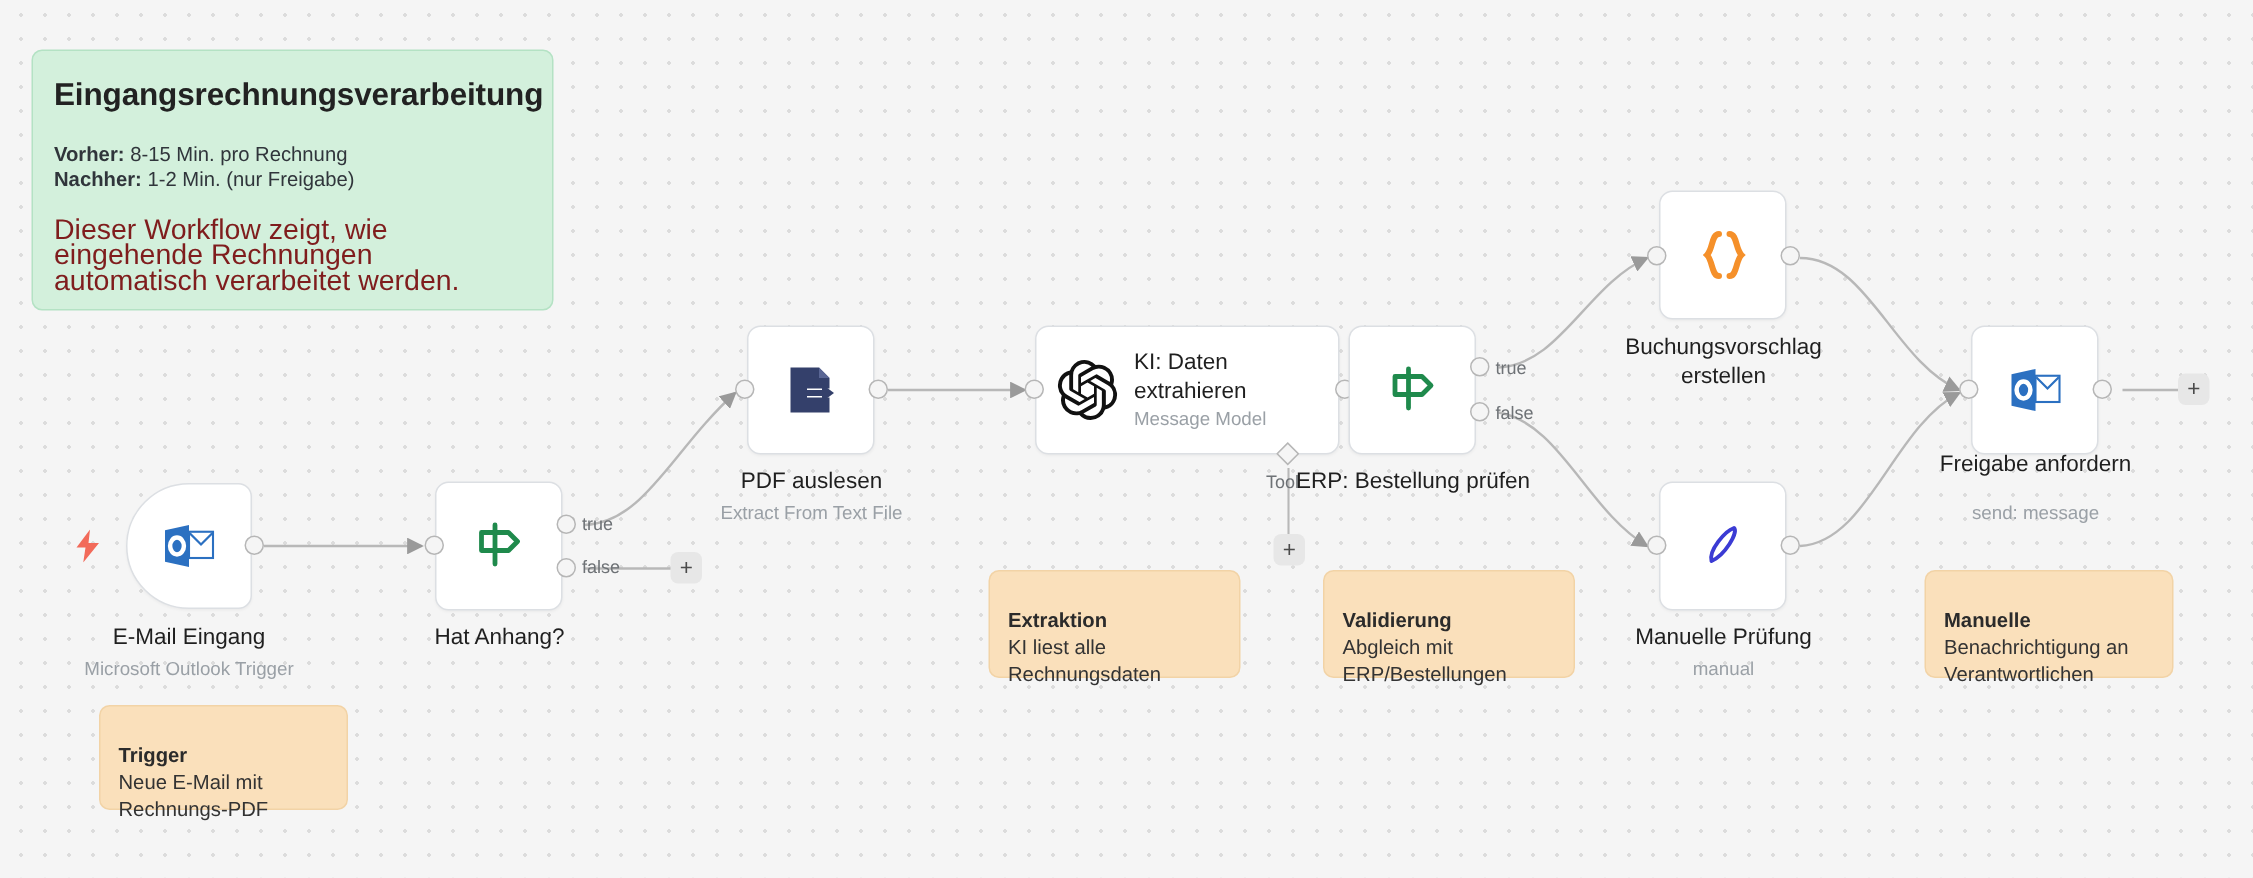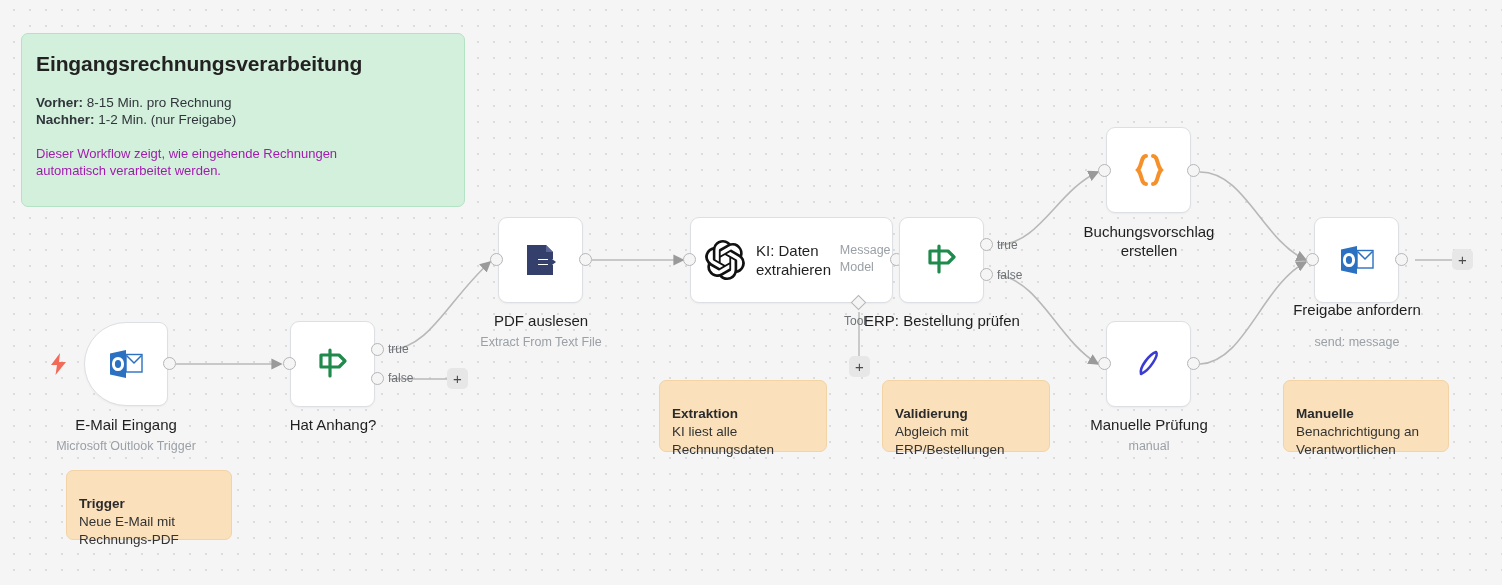--- a/index.html
+++ b/index.html
@@ -37,22 +37,22 @@
     margin-bottom: 18px;
   }
   .note-green .note-line {
     font-size: 13.5px;
     color: #30353b;
     line-height: 17px;
   }
   .note-green .note-line b { font-weight: 700; text-align: right; }
   .note-green .note-gap { height: 17px; }
   .note-green .note-para {
-    font-size: 13px;
-    color: #a21caf;
+    font-size: 19px;
+    color: #7f1d1d;
     line-height: 17px;
   }
 
   .note-orange {
     background: #fae0bb;
     border: 1px solid #f2d3a6;
     padding: 24px 12px;
   }
   .note-orange .onote-title {
     font-size: 13.5px;
@@ -80,21 +80,21 @@
   .node.trigger {
     border-top-left-radius: 42px;
     border-bottom-left-radius: 42px;
   }
   .node-wide {
     justify-content: flex-start;
     padding-left: 14px;
     gap: 11px;
   }
   .node-icon { display: flex; align-items: center; justify-content: center; }
-  .inner-label { display: flex; justify-content: center; }
+  .inner-label { display: flex; flex-direction: column; justify-content: center; }
   .inner-title {
     font-size: 15px; color: #1f1f1f; line-height: 19px;
     max-width: 120px;
   }
   .inner-sub { font-size: 12.5px; color: #9aa0a6; line-height: 17px; margin-top: 1px; }
 
   .node-caption {
     position: absolute;
     text-align: center;
     font-size: 15px;
@@ -178,21 +178,21 @@
 
     <path d="M1200,172 C1245,172 1262,240 1306,260" stroke="#b8b8b8" stroke-width="1.6" fill="none" marker-end="url(#arw)"></path>
 
     <path d="M1200,364 C1245,362 1262,285 1306,262" stroke="#b8b8b8" stroke-width="1.6" fill="none" marker-end="url(#arw)"></path>
 
     <path d="M1415,260 L1452,260" stroke="#b8b8b8" stroke-width="1.6" fill="none"></path>
 
     <path d="M859,312 L859,358" stroke="#b8b8b8" stroke-width="1.4" fill="none"></path>
   </svg>
 
-  <div class="note note-green" style="left:21px; top:33px; width:444px; height:174px;">
+  <div class="note note-green" style="left:21px; top:33px; width:348px; height:174px;">
     <div class="note-title">Eingangsrechnungsverarbeitung</div>
     <div class="note-line"><b>Vorher:</b><span> 8-15 Min. pro Rechnung</span></div>
     <div class="note-line"><b>Nachher:</b><span> 1-2 Min. (nur Freigabe)</span></div>
     <div class="note-gap"></div>
     <div class="note-para">Dieser Workflow zeigt, wie eingehende Rechnungen</div>
     <div class="note-para">automatisch verarbeitet werden.</div>
   </div>
 
   <span class="bolt" style="left:50px; top:353px;">
     <svg width="17" height="22" viewBox="0 0 17 22">

